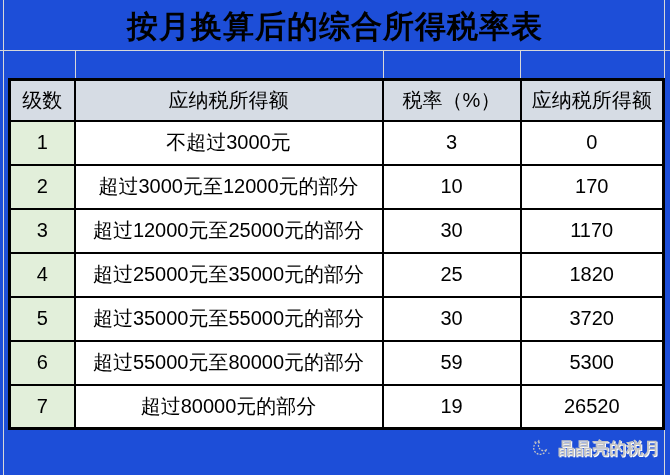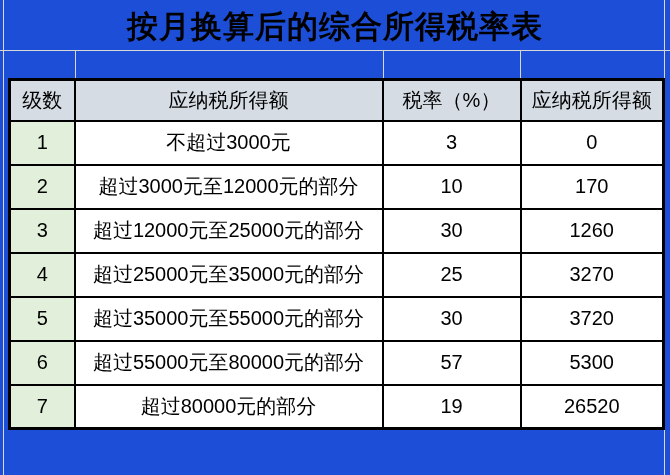--- a/index.html
+++ b/index.html
@@ -120,43 +120,54 @@
         <tr>
           <td class="level">2</td>
           <td class="income">超过3000元至12000元的部分</td>
           <td class="rate">10</td>
           <td class="deduction">170</td>
         </tr>
         <tr>
           <td class="level">3</td>
           <td class="income">超过12000元至25000元的部分</td>
           <td class="rate">30</td>
-          <td class="deduction">1260</td>
+          <td class="deduction">1170</td>
         </tr>
         <tr>
           <td class="level">4</td>
           <td class="income">超过25000元至35000元的部分</td>
           <td class="rate">25</td>
-          <td class="deduction">3270</td>
+          <td class="deduction">1820</td>
         </tr>
         <tr>
           <td class="level">5</td>
           <td class="income">超过35000元至55000元的部分</td>
           <td class="rate">30</td>
           <td class="deduction">3720</td>
         </tr>
         <tr>
           <td class="level">6</td>
           <td class="income">超过55000元至80000元的部分</td>
-          <td class="rate">57</td>
+          <td class="rate">59</td>
           <td class="deduction">5300</td>
         </tr>
         <tr>
           <td class="level">7</td>
           <td class="income">超过80000元的部分</td>
           <td class="rate">19</td>
           <td class="deduction">26520</td>
         </tr>
       </tbody>
   </table>
 
+  <div class="watermark">
+    <span>
+      <svg width="22" height="22" viewBox="0 0 24 24" fill="none">
+        <path d="M16.5 13.2a7 7 0 1 1-6.6-9.4 5.8 5.8 0 0 0 6.6 9.4z" stroke="#c4c4c4" stroke-width="1.4" stroke-dasharray="2 1.4"></path>
+        <circle cx="4.5" cy="4.5" r="0.9" fill="#c4c4c4"></circle>
+        <circle cx="8.5" cy="2.5" r="0.7" fill="#c4c4c4"></circle>
+        <circle cx="19.5" cy="16.5" r="0.8" fill="#c4c4c4"></circle>
+      </svg>
+    </span>
+    <span>晶晶亮的税月</span>
+  </div>
 
 </div>
 
 </body></html>

